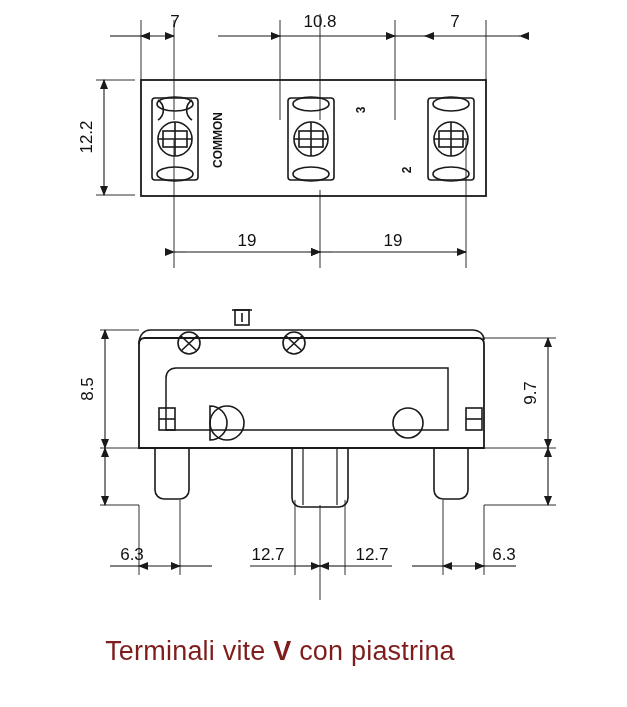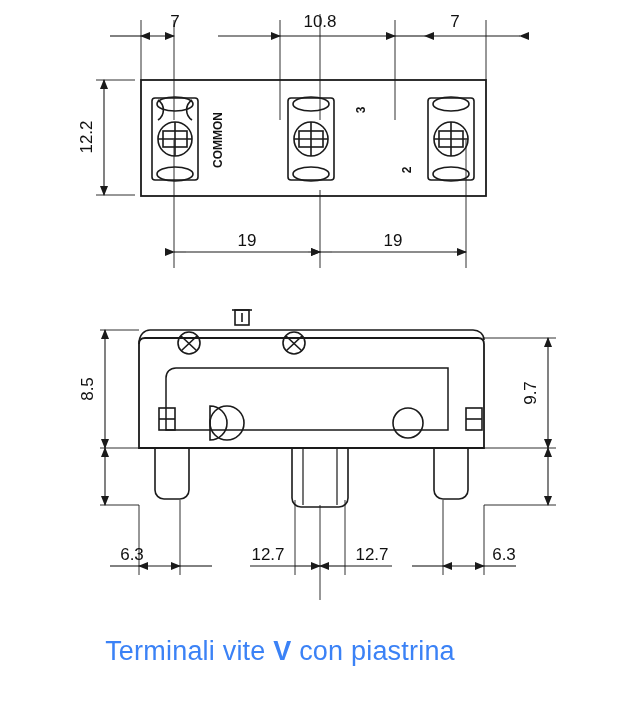--- a/index.html
+++ b/index.html
@@ -11,21 +11,21 @@
     position:relative;
     overflow:hidden;
   }
   #stage{position:absolute;left:0;top:0;width:627px;height:707px;}
   svg{display:block;}
   .caption{
     position:absolute;
     left:0;top:636px;width:560px;
     text-align:center;
     font-size:27px;
-    color:#3b82f6;
+    color:#7f1d1d;
     letter-spacing:0.2px;
   }
   .caption .bold{font-weight:bold;}
   .dim{font-size:17px;fill:#111;font-family:"Liberation Sans", sans-serif;}
   .lbl{font-size:12px;fill:#111;font-family:"Liberation Sans", sans-serif;font-weight:bold;}
 </style>
 </head>
 <body>
 
 <div id="stage">

